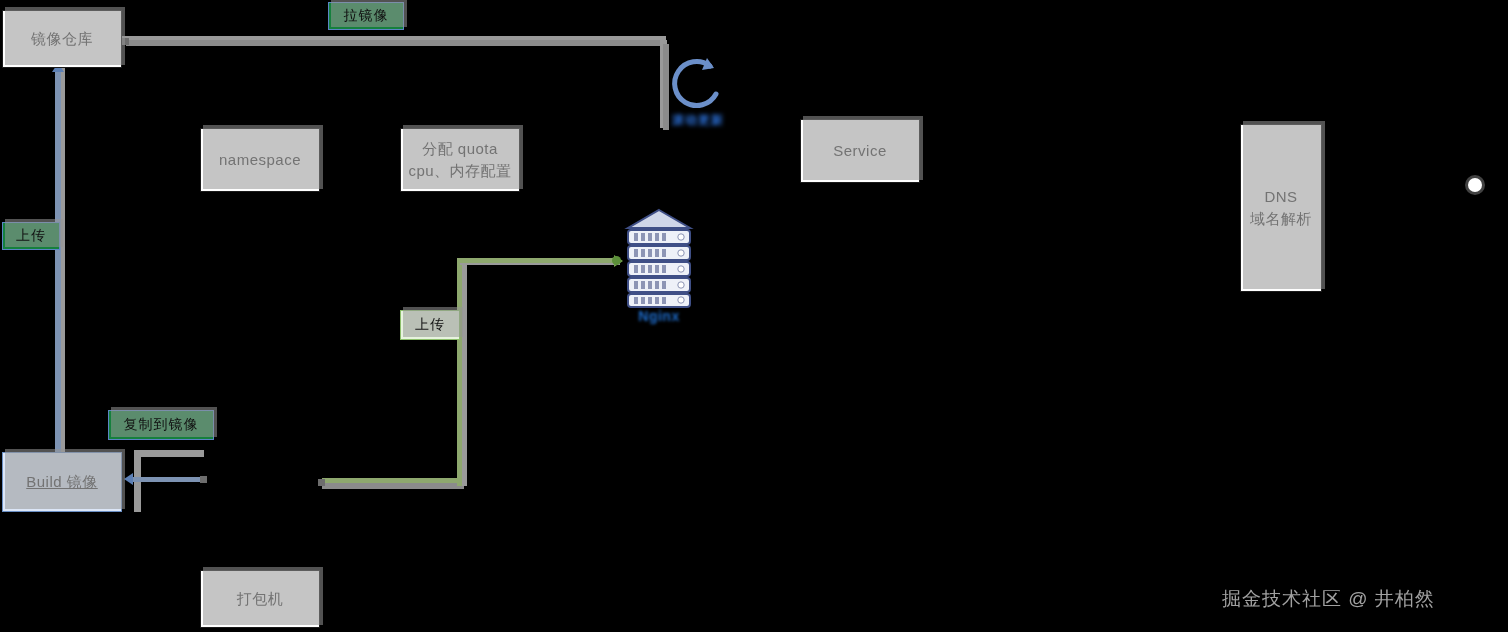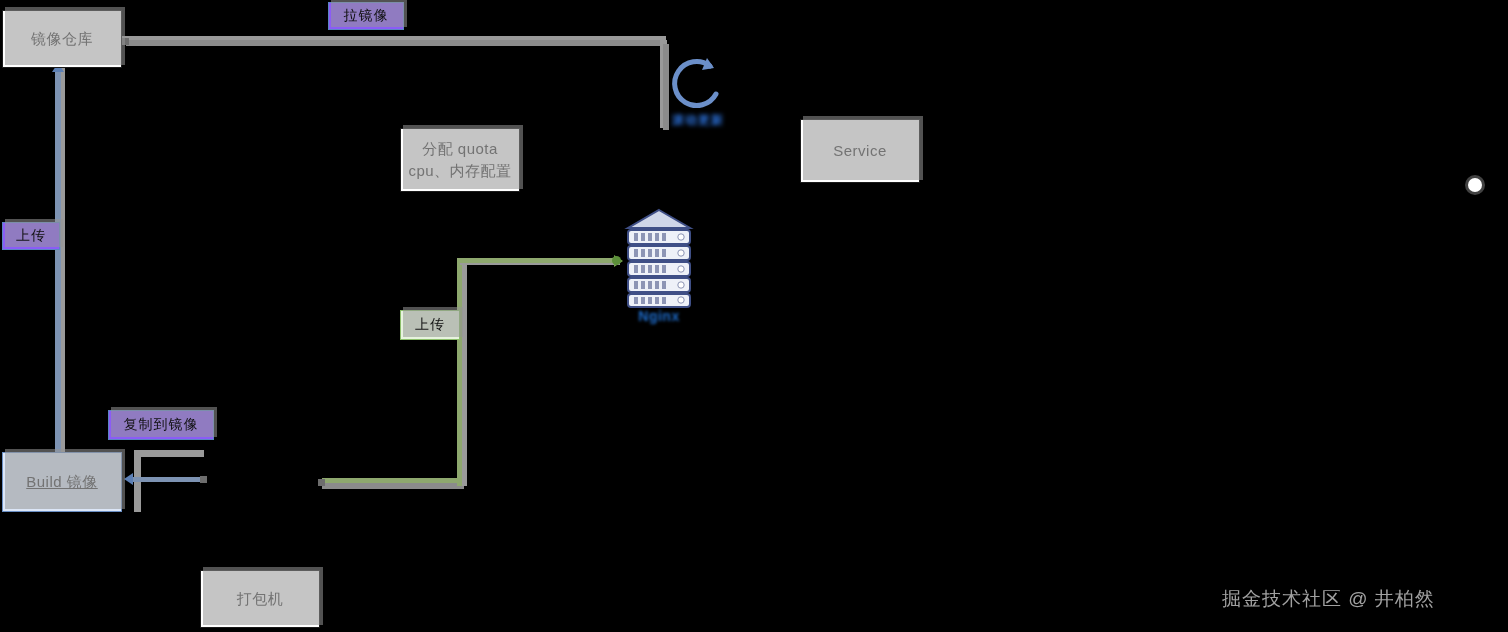--- a/index.html
+++ b/index.html
@@ -52,21 +52,21 @@
   
   .edge-label {
     position: absolute;
     box-sizing: border-box;
     display: flex;
     align-items: center;
     justify-content: center;
     font-size: 14px;
     letter-spacing: 1px;
     color: #111111;
-    background: #8b5cf6;
+    background: #15803d;
     border: 1px solid #5b85c4;
     z-index: 9;
   }
   .edge-label::before {
     content: "";
     position: absolute;
     left: 2px; right: -4px; top: -4px; bottom: 2px;
     background: rgba(150,150,150,0.55);
     z-index: -1;
   }
@@ -202,28 +202,31 @@
   <div class="loop-icon" style="left:660px; top:48px; width:72px; height:72px;">
     <svg width="72" height="72" viewBox="0 0 72 72" aria-hidden="true">
       <path d="M50 18 A22 22 0 1 0 56 46" fill="none" stroke="#6b8fc9" stroke-width="5" stroke-linecap="round"></path>
       <path d="M47 10 L54 20 L42 22 Z" fill="#6b8fc9"></path>
     </svg>
   </div>
   <div class="loop-label" style="left:665px; top:112px; width:66px; text-align:center;">滚动更新</div>
 
   <div class="node" style="left:2px; top:10px; width:120px; height:58px;">镜像仓库</div>
 
+  <div class="node" style="left:200px; top:128px; width:120px; height:64px;">namespace</div>
 
   <div class="node" style="left:400px; top:128px; width:120px; height:64px;">分配 quota
 cpu、内存配置</div>
 
 
   <div class="node" style="left:800px; top:119px; width:120px; height:64px;">Service</div>
 
 
+  <div class="node" style="left:1240px; top:124px; width:82px; height:168px;">DNS
+域名解析</div>
 
   <div class="node blue" style="left:2px; top:452px; width:120px; height:60px;text-decoration:underline;">Build 镜像</div>
 
 
   <div class="node" style="left:200px; top:570px; width:120px; height:58px;">打包机</div>
 
   <div class="edge-label" style="left:328px; top:2px; width:76px; height:28px;">拉镜像</div>
 
   <div class="edge-label" style="left:2px; top:222px; width:58px; height:28px;">上传</div>
 

